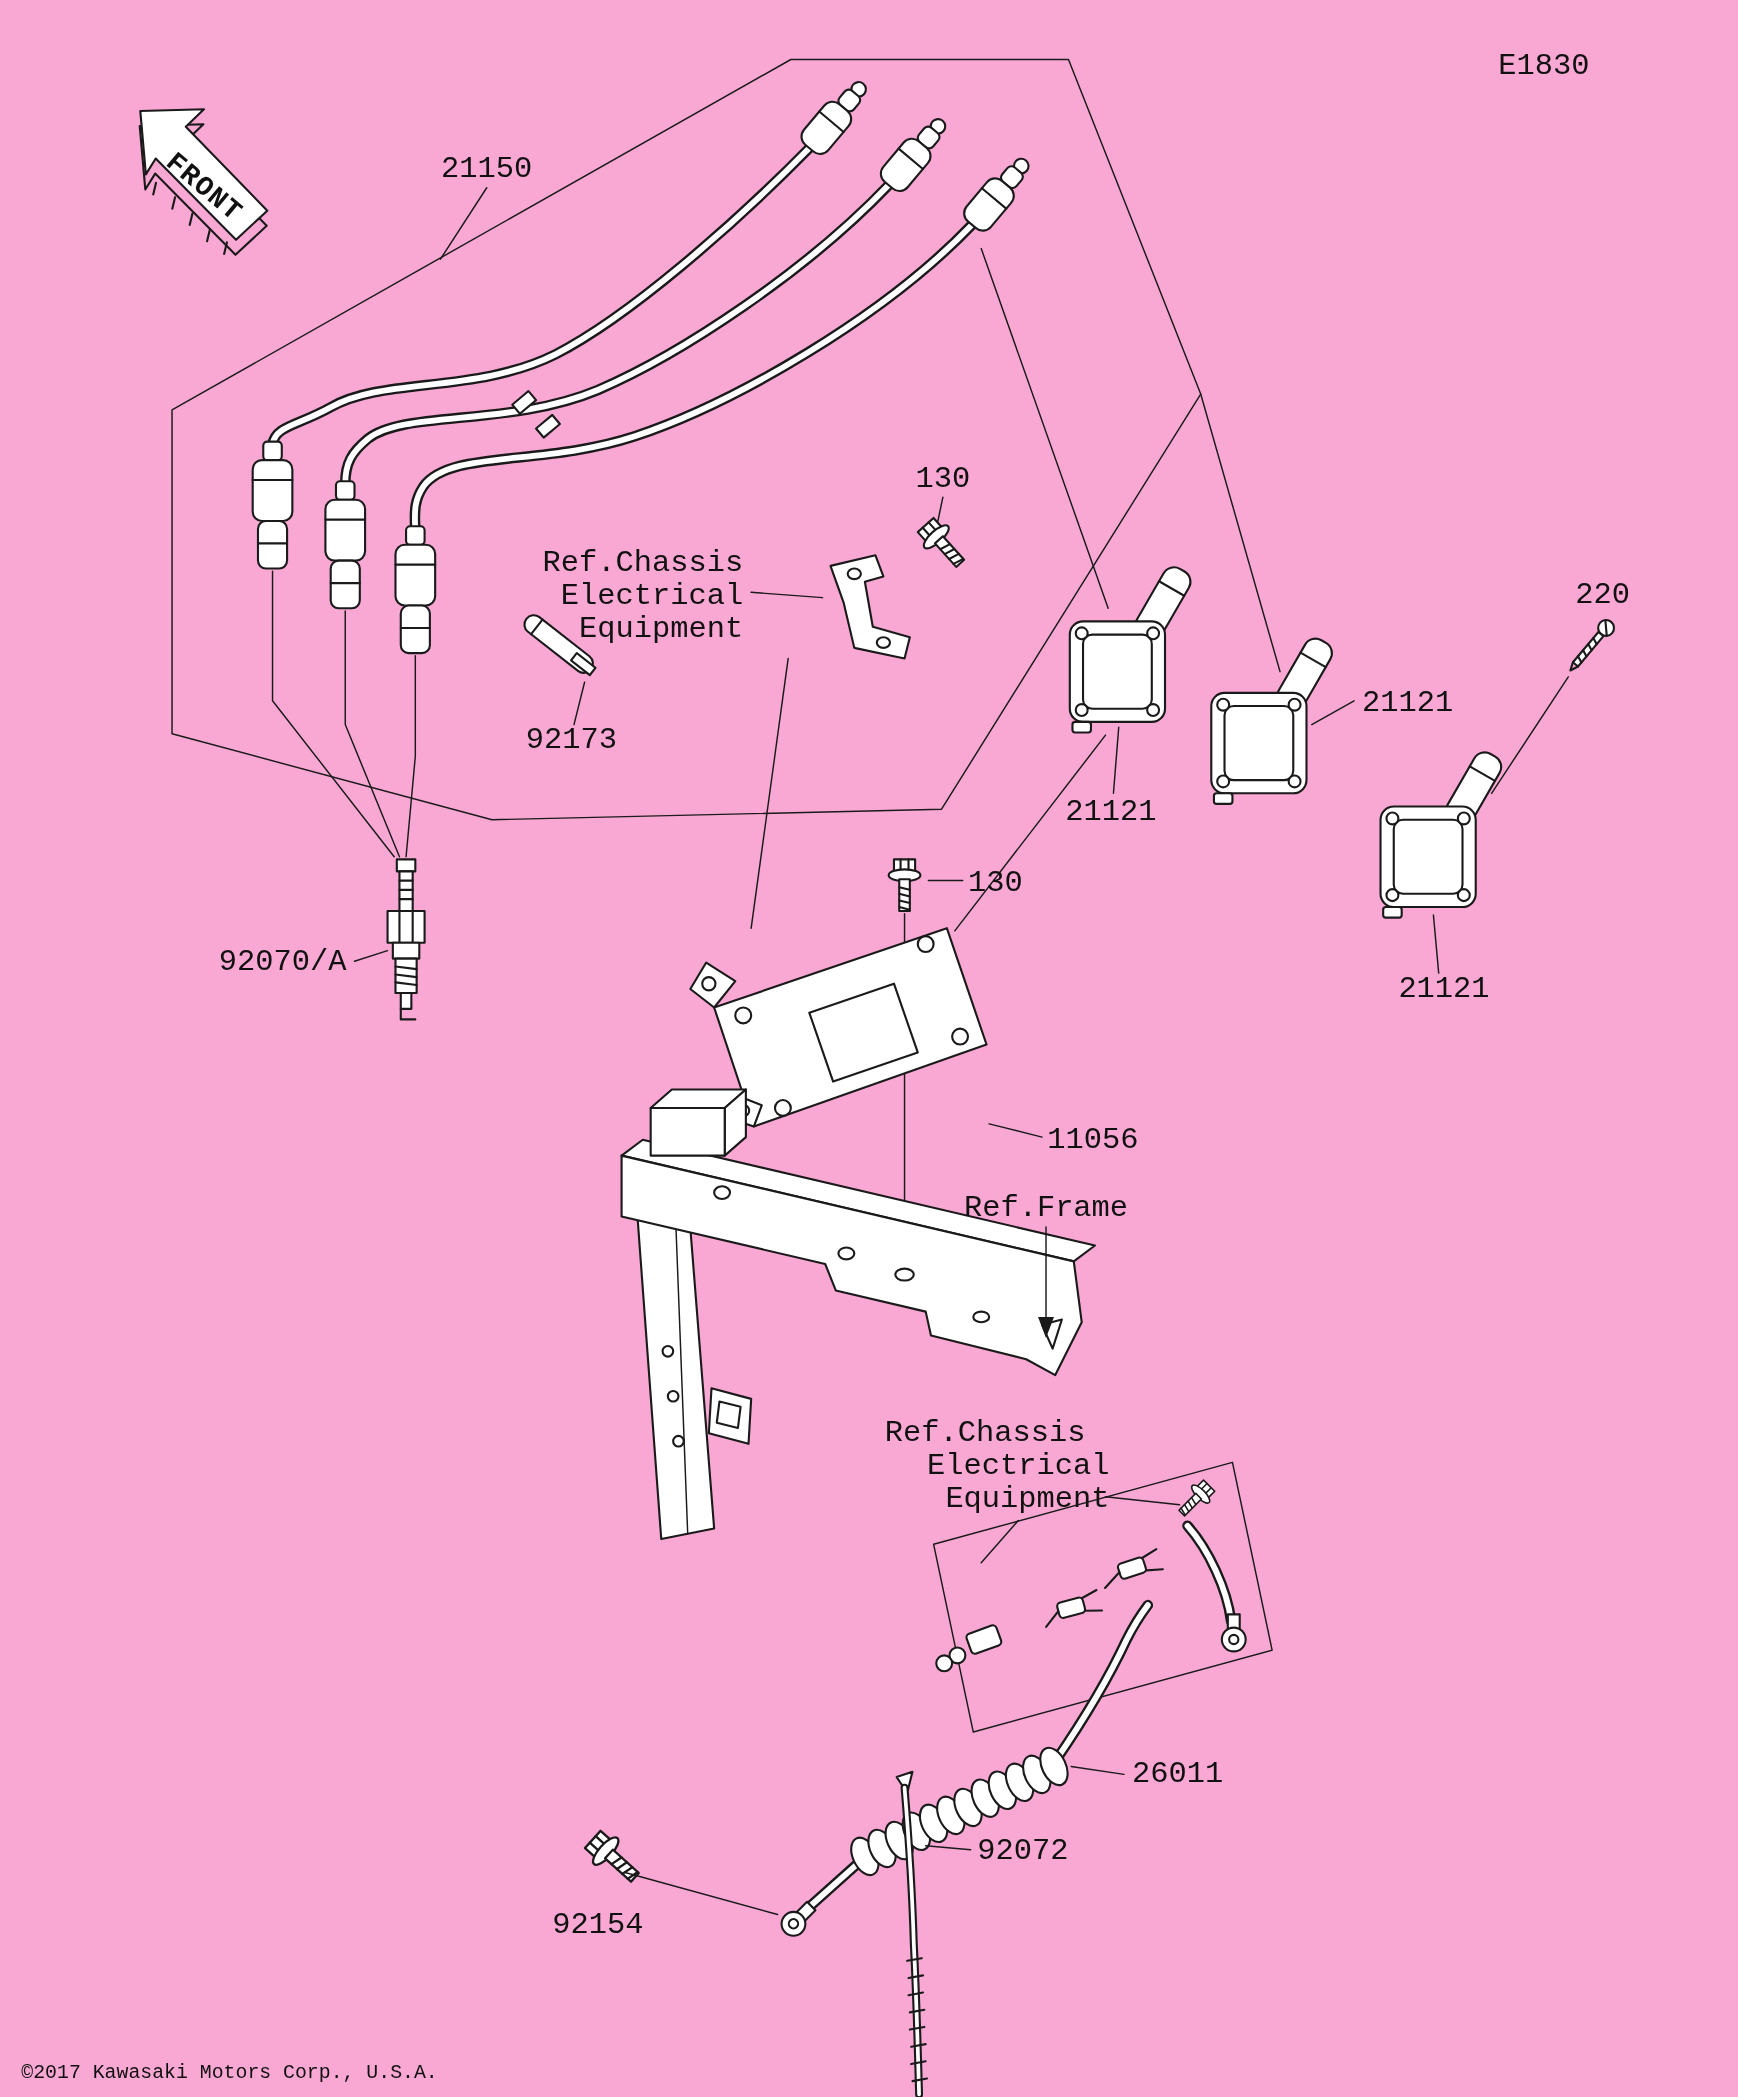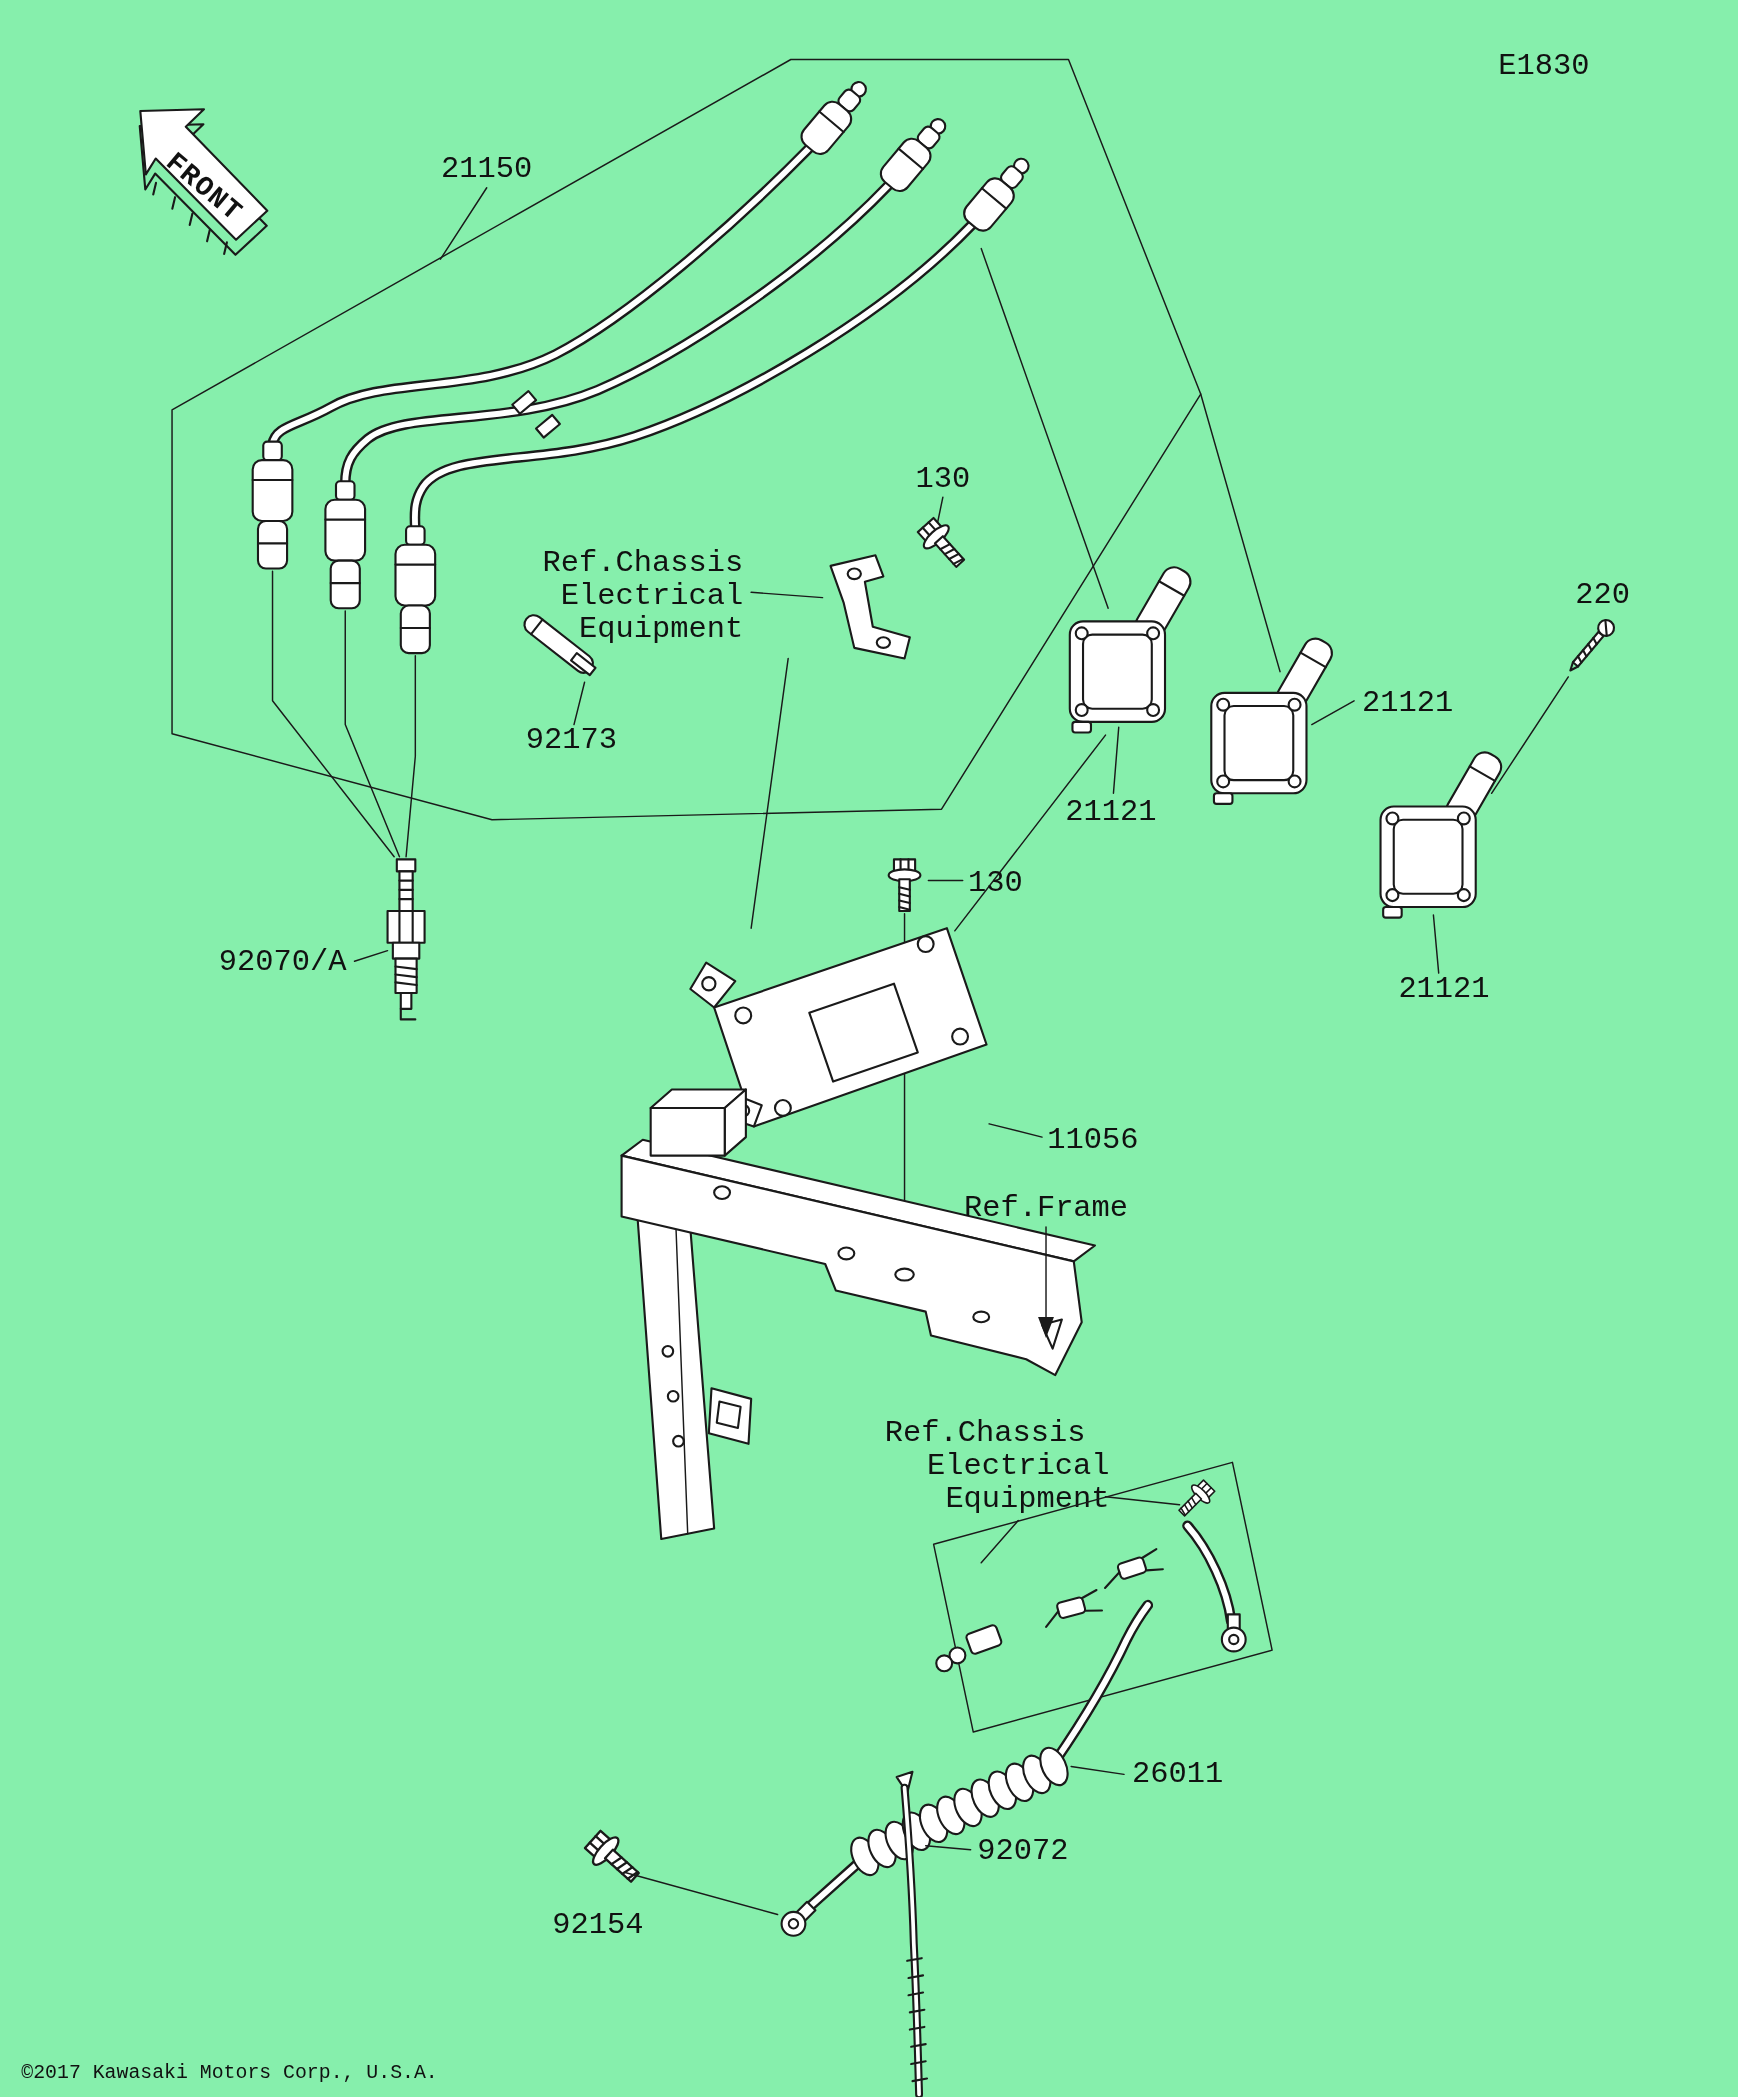--- a/index.html
+++ b/index.html
@@ -1,16 +1,16 @@
 <!DOCTYPE html>
 <html style="font-size:15px"><head>
 <meta charset="utf-8">
 <style>
   html,body{margin:0;padding:0;background:#ffffff}
-  .sheet{width:1739px;height:2097px;background:#86efac;position:relative;overflow:hidden}
+  .sheet{width:1739px;height:2097px;background:#f9a8d4;position:relative;overflow:hidden}
   svg{display:block}
   #diagram *{stroke:#1a1a1a;stroke-width:1.6;fill:none;stroke-linecap:round;stroke-linejoin:round}
   #diagram .w{fill:#ffffff}
   #diagram .blk{fill:#1a1a1a;stroke:none}
   #diagram .thin{stroke-width:1.1}
   #diagram .wire-out{stroke-width:8;fill:none}
   #diagram .wire-in{stroke:#ffffff;stroke-width:4.4;fill:none}
   #diagram .band-out{stroke-width:6;fill:none}
   #diagram .band-in{stroke:#ffffff;stroke-width:2.8;fill:none}
   #diagram text{font-family:"Liberation Mono","DejaVu Sans Mono",monospace;font-size:23px;fill:#111111;stroke:none}

